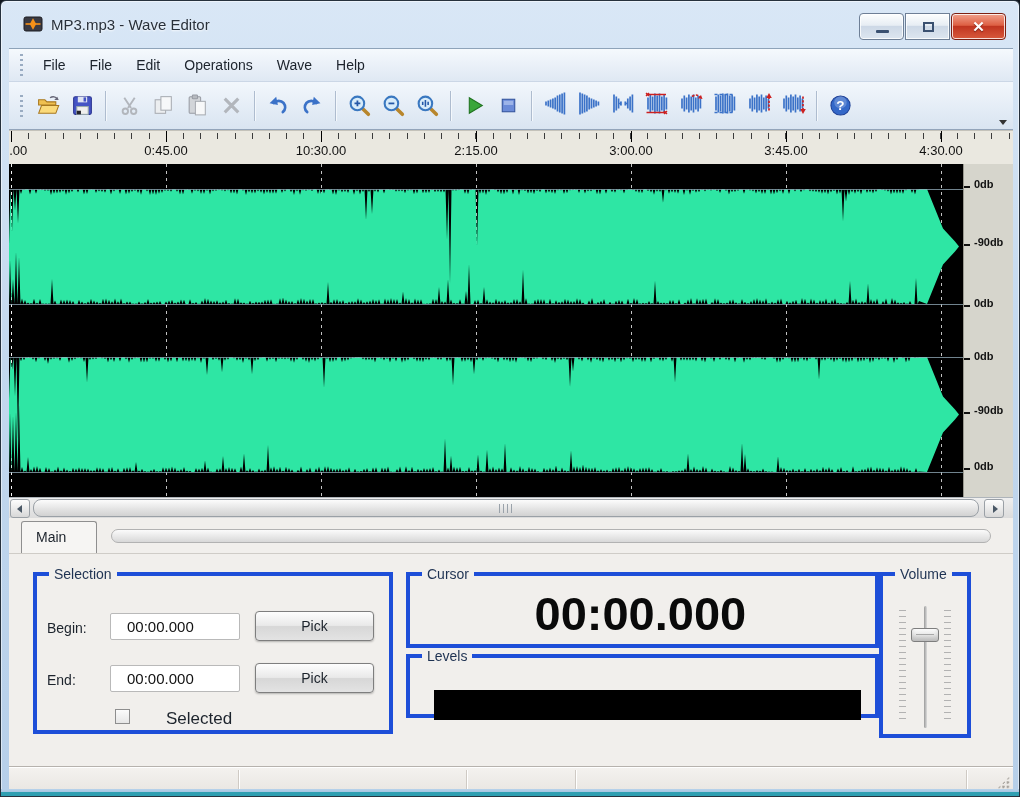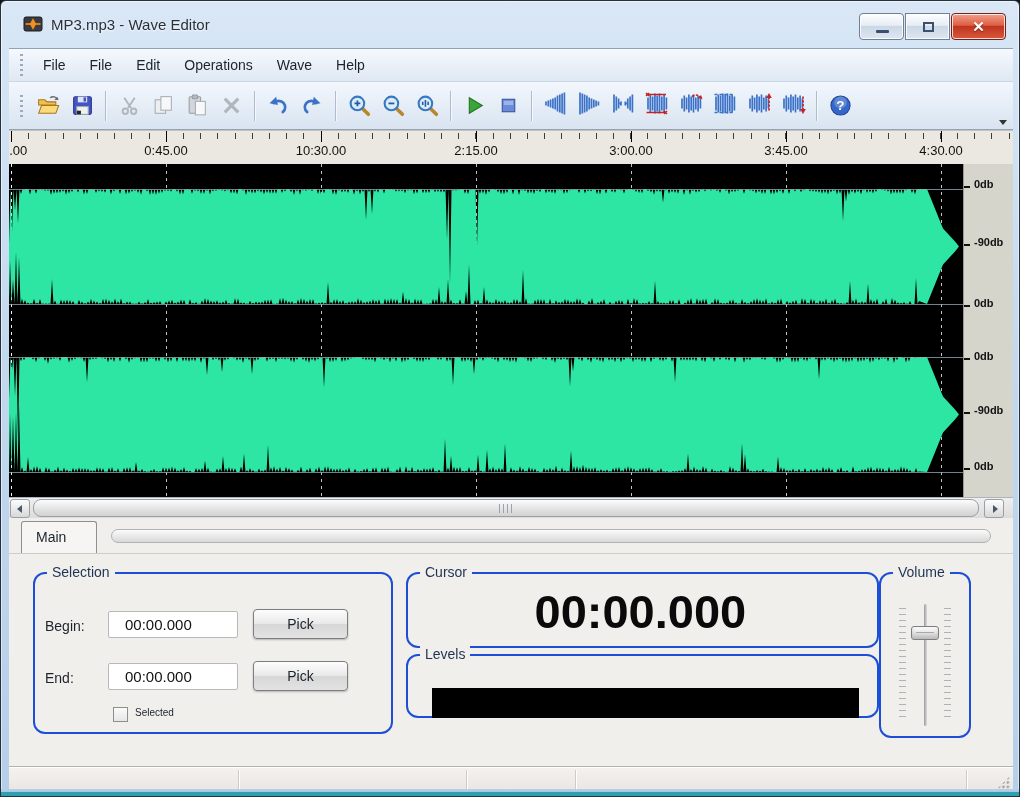--- a/index.html
+++ b/index.html
@@ -72,29 +72,29 @@
   
   .tabbar { position:absolute; left:0; top:469px; width:1004px; height:35px; background:#f1efec; }
   .tab { position:absolute; left:12px; top:3px; width:76px; height:32px; background:#f6f5f3; border:1px solid #8f8f8f; border-bottom:none;
          border-radius:3px 3px 0 0; font-size:14px; color:#1c232c; text-align:left; line-height:30px; padding-left:14px; }
   .tab-filler { position:absolute; left:102px; right:22px; top:11px; height:14px; border:1px solid #b2b2b2; border-radius:7px;
          background:linear-gradient(180deg,#fbfbfb,#d8d8d8); }
   .tabbar-underline { position:absolute; left:0; right:0; top:35px; height:0; border-top:1px solid #d8d6d2; }
 
   
   .panel { position:absolute; left:0; top:504px; width:1004px; height:213px; background:#f1efec; border-top:1px solid #cfccc7; }
-  .group { position:absolute; border:2px solid #1d4ed8; border-radius:12px; }
+  .group { position:absolute; border:4px solid #1d4ed8; border-radius:0; }
   .glabel { position:absolute; top:-10px; left:12px; background:#f1efec; padding:0 5px; font-size:14px; color:#1e3252; }
   .frow-label { position:absolute; font-size:14px; color:#1c232c; }
   .tinput { position:absolute; height:27px; border:1px solid #b9b9b9; border-radius:2px; background:#fff; font-size:15px; color:#111;
             padding-left:16px; font-family:"Liberation Sans",sans-serif; }
-  .pick-btn { position:absolute; width:95px; height:30px; border:1px solid #7e7e7e; border-radius:4px; font-size:14px; color:#1c232c;
+  .pick-btn { position:absolute; width:119px; height:30px; border:1px solid #7e7e7e; border-radius:4px; font-size:14px; color:#1c232c;
             background:linear-gradient(180deg,#fdfdfd,#e9e9e9 48%,#d7d7d7 52%,#e3e3e3); box-shadow:0 1px 2px rgba(0,0,0,.25); }
   .checkbox { position:absolute; width:15px; height:15px; border:1px solid #8e8e8e; background:linear-gradient(180deg,#fbfbfb,#e6e6e6); }
-  .checkbox-label { position:absolute; font-size:10px; color:#1c232c; }
+  .checkbox-label { position:absolute; font-size:17px; color:#1c232c;margin-left:29px; }
   .cursor-display { position:absolute; left:50%; top:10px; transform:translateX(-50%); width:216px; overflow:hidden; white-space:nowrap;
             font-size:47px; font-weight:bold; color:#0a0a0a; letter-spacing:0; }
   .levels-bar { position:absolute; left:24px; top:32px; width:427px; height:30px; background:#000; }
 
   
   .vslider { position:absolute; left:50%; top:30px; transform:translateX(-50%); width:56px; height:122px; }
   .vticks { position:absolute; top:4px; width:7px; height:112px;
             background:repeating-linear-gradient(180deg,#b2b2b2 0 1px,transparent 1px 6px); }
   .vticks.l { left:2px; } .vticks.r { right:2px; }
   .vtrack { position:absolute; left:50%; top:0; width:3px; height:122px; margin-left:-1px; background:linear-gradient(90deg,#9a9a9a,#dcdcdc); border-radius:2px; }

